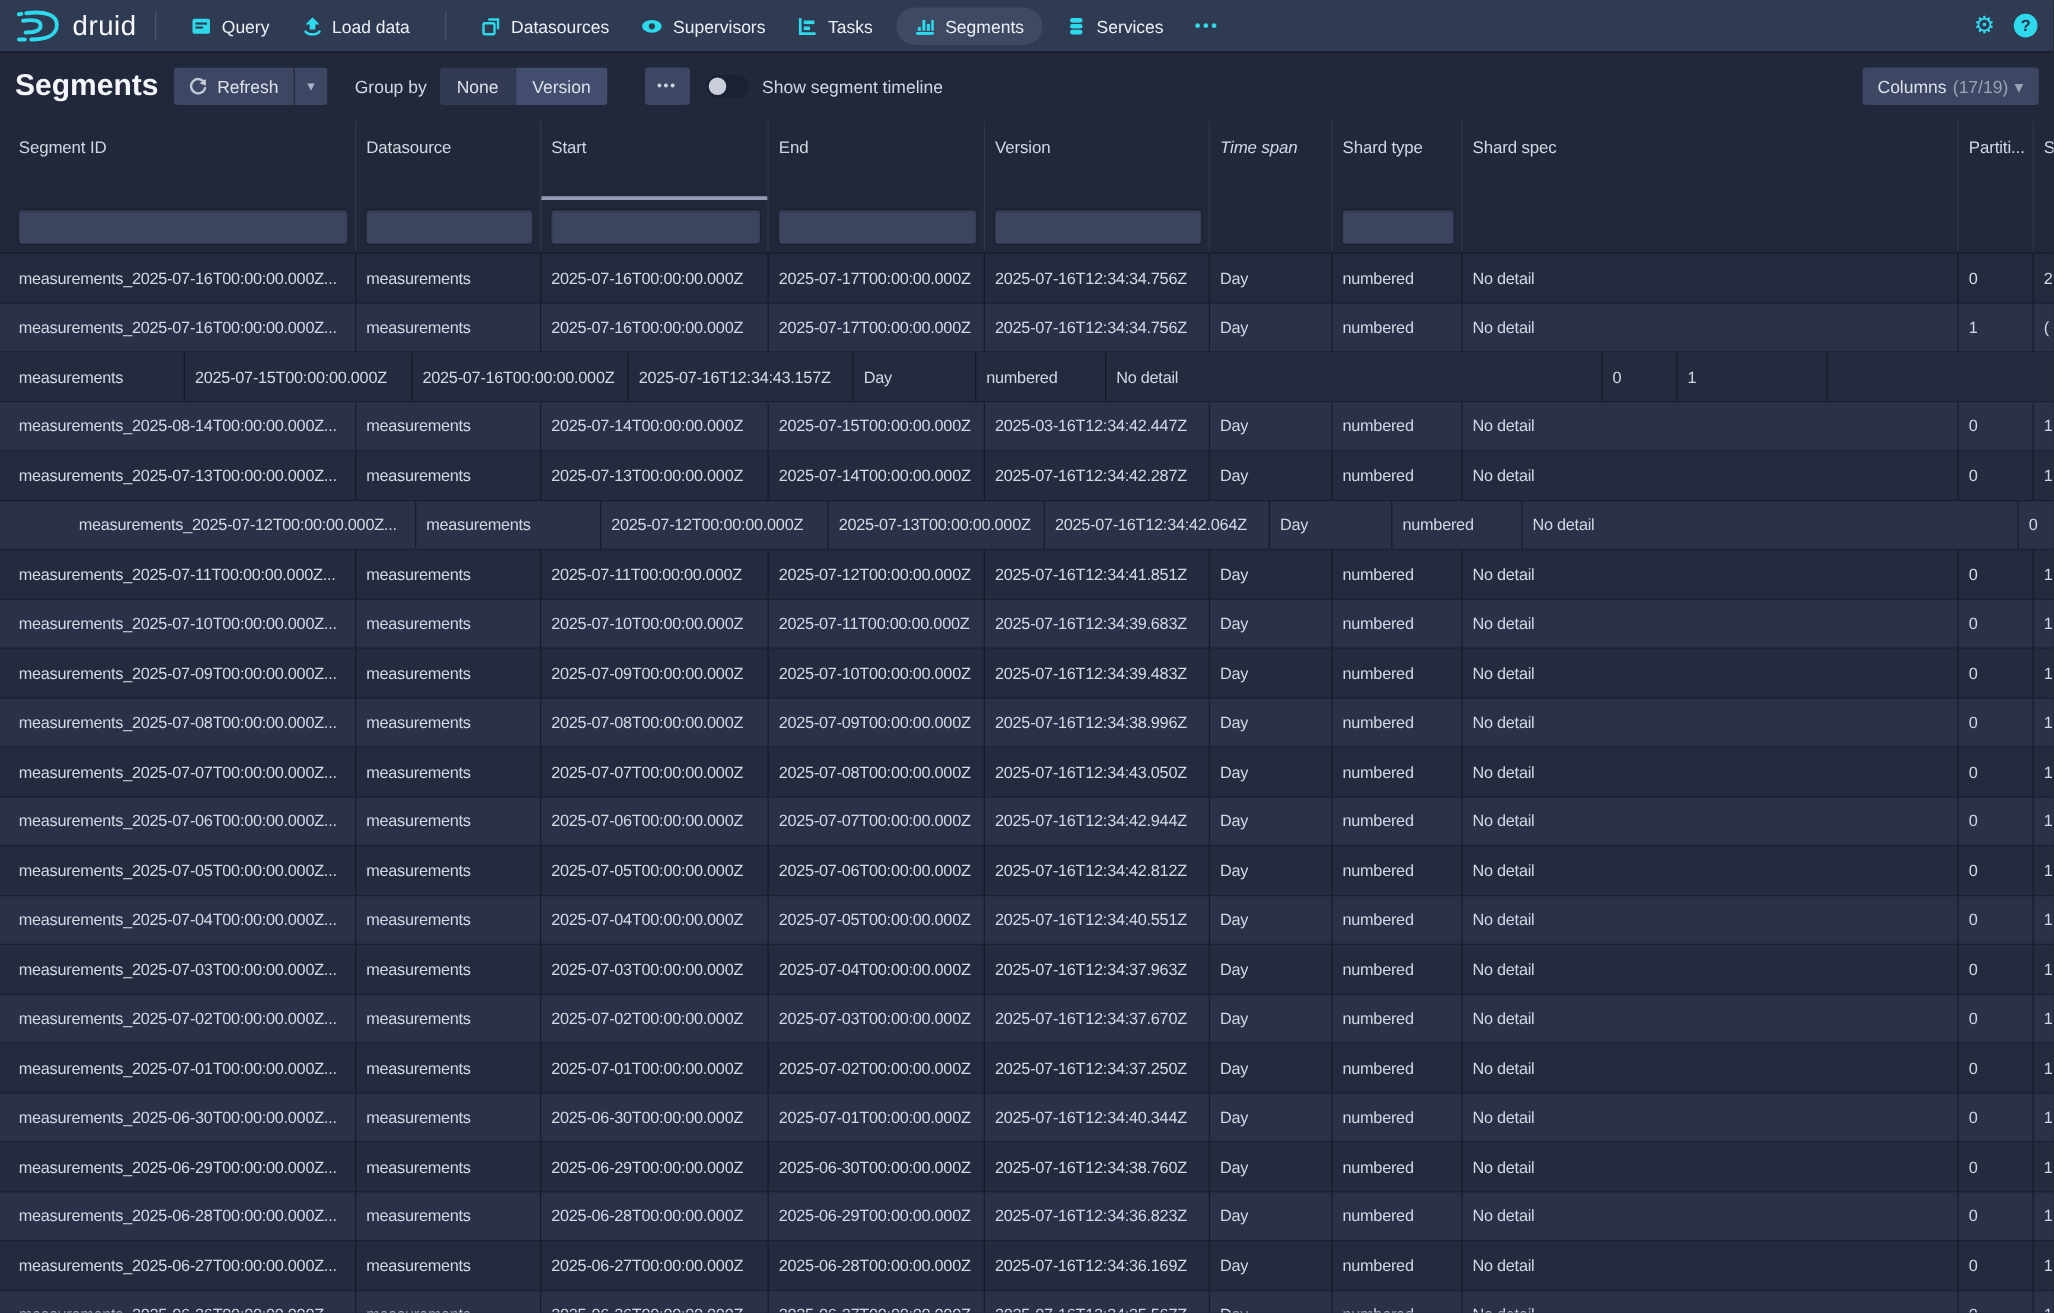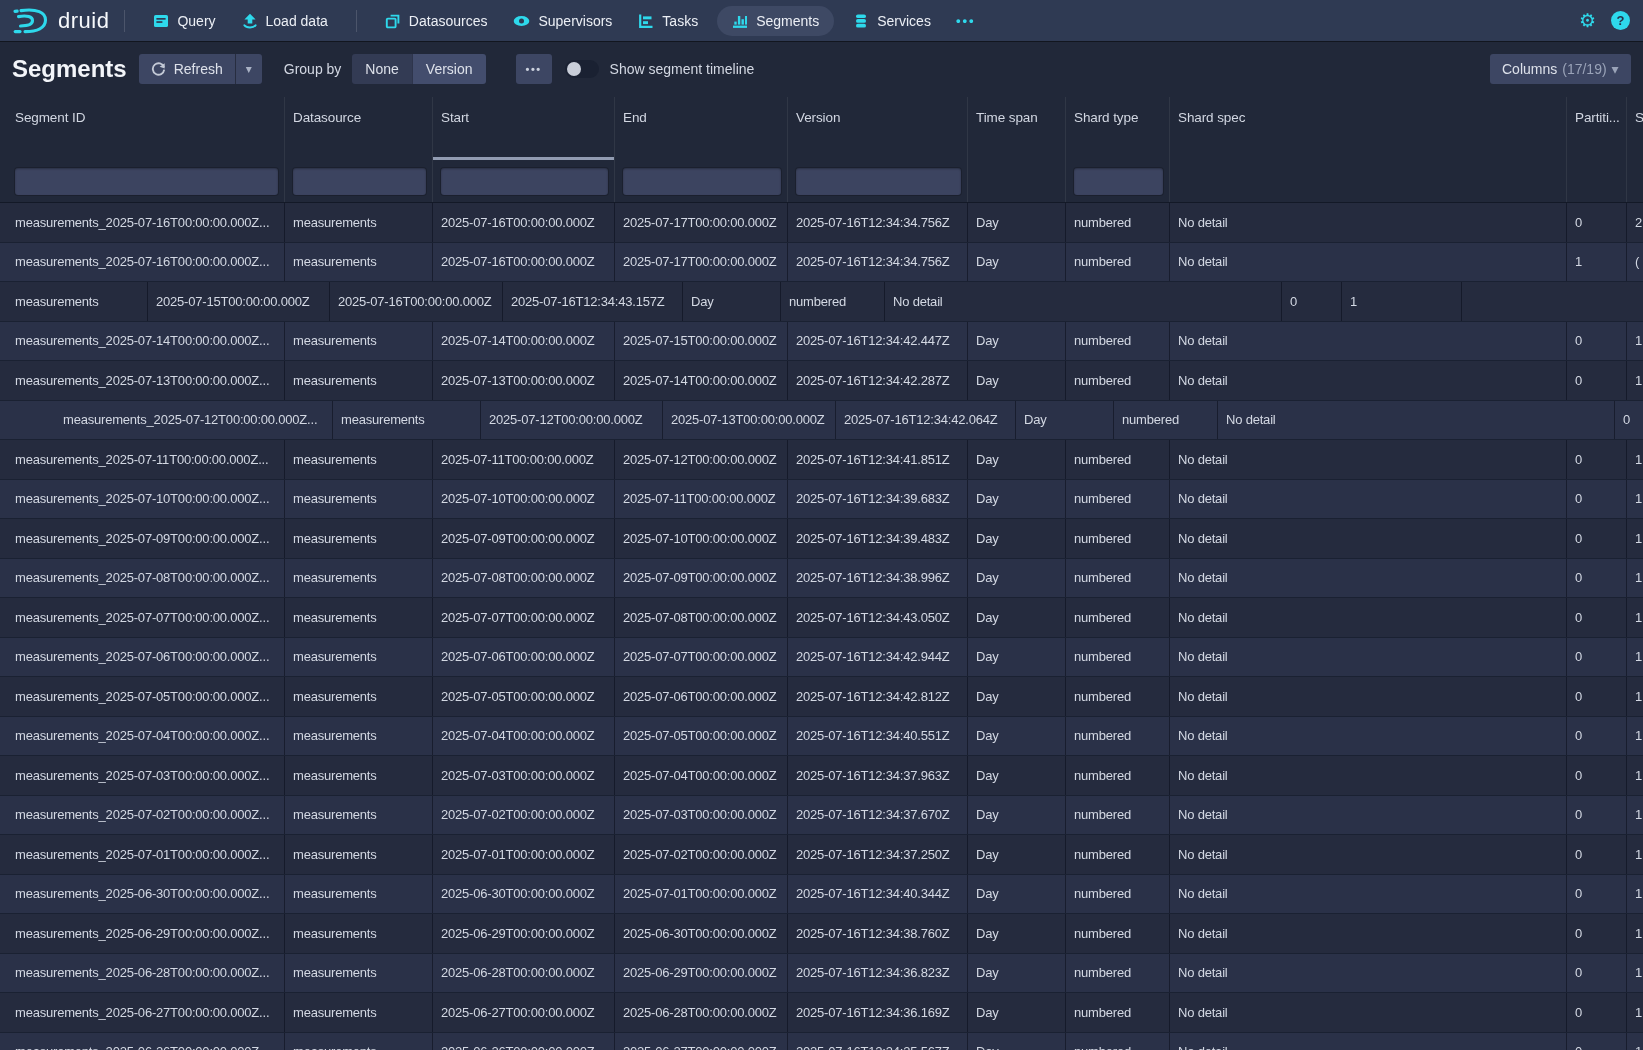--- a/index.html
+++ b/index.html
@@ -230,21 +230,21 @@
     </button>
   </div>
 
   <div class="tablewrap">
     <div class="thead">
         <div class="th" style="width: 285px;">Segment ID</div>
         <div class="th" style="width: 148px;">Datasource</div>
         <div class="th sorted" style="width: 182px;">Start</div>
         <div class="th" style="width: 173px;">End</div>
         <div class="th" style="width: 180px;">Version</div>
-        <div class="th" style="width: 98px;">Time span</div>
+        <div class="th" style="width: 98px; font-style: italic;">Time span</div>
         <div class="th" style="width: 104px;">Shard type</div>
         <div class="th" style="width: 397px;">Shard spec</div>
         <div class="th" style="width: 60px;">Partiti...</div>
         <div class="th" style="width: 120px;">S</div>
       </div>
     <div class="tfilter">
         <div class="fc" style="width: 285px;">
           <input class="fi" style="">
         </div>
         <div class="fc" style="width: 148px;">
@@ -297,25 +297,25 @@
           <div class="td" style="width: 182px;">2025-07-15T00:00:00.000Z</div>
           <div class="td" style="width: 173px;">2025-07-16T00:00:00.000Z</div>
           <div class="td" style="width: 180px;">2025-07-16T12:34:43.157Z</div>
           <div class="td" style="width: 98px;">Day</div>
           <div class="td" style="width: 104px;">numbered</div>
           <div class="td" style="width: 397px;">No detail</div>
           <div class="td" style="width: 60px;">0</div>
           <div class="td" style="width: 120px;">1</div>
         </div>
         <div class="tr even">
-          <div class="td" style="width: 285px;">measurements_2025-07-14T00:00:00.000Z...</div>
+          <div class="td" style="width: 285px;">measurements_2025-08-14T00:00:00.000Z...</div>
           <div class="td" style="width: 148px;">measurements</div>
           <div class="td" style="width: 182px;">2025-07-14T00:00:00.000Z</div>
           <div class="td" style="width: 173px;">2025-07-15T00:00:00.000Z</div>
-          <div class="td" style="width: 180px;">2025-07-16T12:34:42.447Z</div>
+          <div class="td" style="width: 180px;">2025-03-16T12:34:42.447Z</div>
           <div class="td" style="width: 98px;">Day</div>
           <div class="td" style="width: 104px;">numbered</div>
           <div class="td" style="width: 397px;">No detail</div>
           <div class="td" style="width: 60px;">0</div>
           <div class="td" style="width: 120px;">1</div>
         </div>
         <div class="tr odd">
           <div class="td" style="width: 285px;">measurements_2025-07-13T00:00:00.000Z...</div>
           <div class="td" style="width: 148px;">measurements</div>
           <div class="td" style="width: 182px;">2025-07-13T00:00:00.000Z</div>

